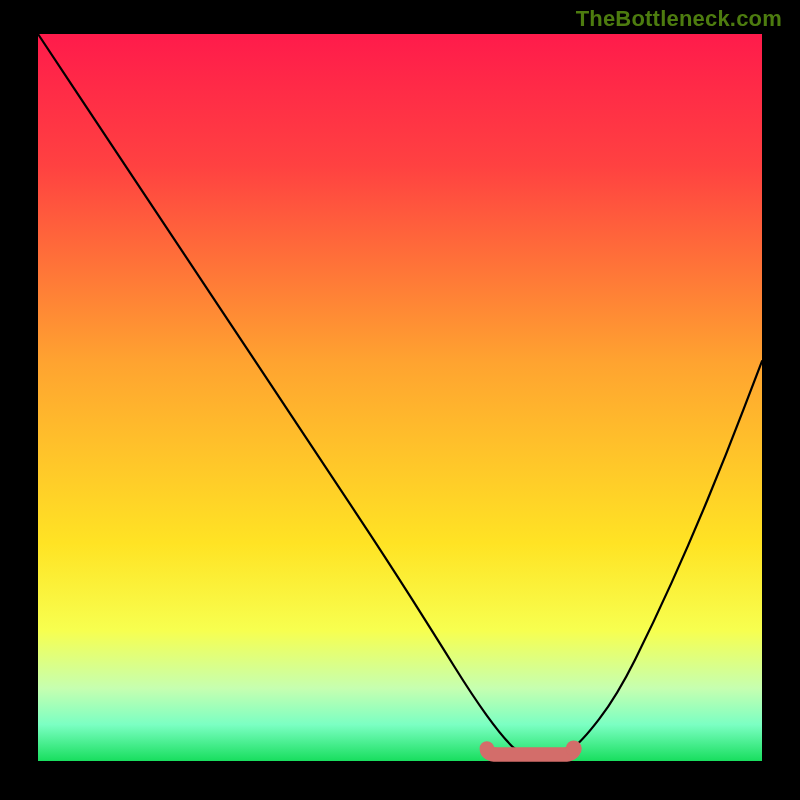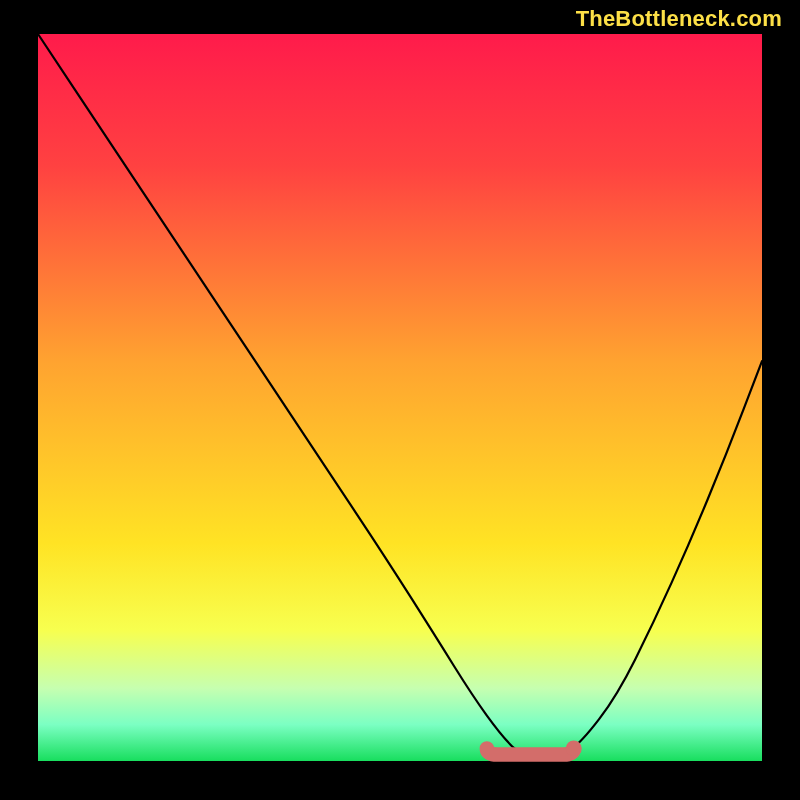--- a/index.html
+++ b/index.html
@@ -16,21 +16,21 @@
     height: 800px;
     background: #000;
   }
   .attribution {
     position: absolute;
     top: 6px;
     right: 18px;
     font-family: Arial, Helvetica, sans-serif;
     font-size: 22px;
     font-weight: 600;
-    color: #fde047;
+    color: #4d7c0f;
     letter-spacing: 0.2px;
     text-align: center;
   }
   svg {
     position: absolute;
     left: 0;
     top: 0;
   }
 </style>
 </head>

